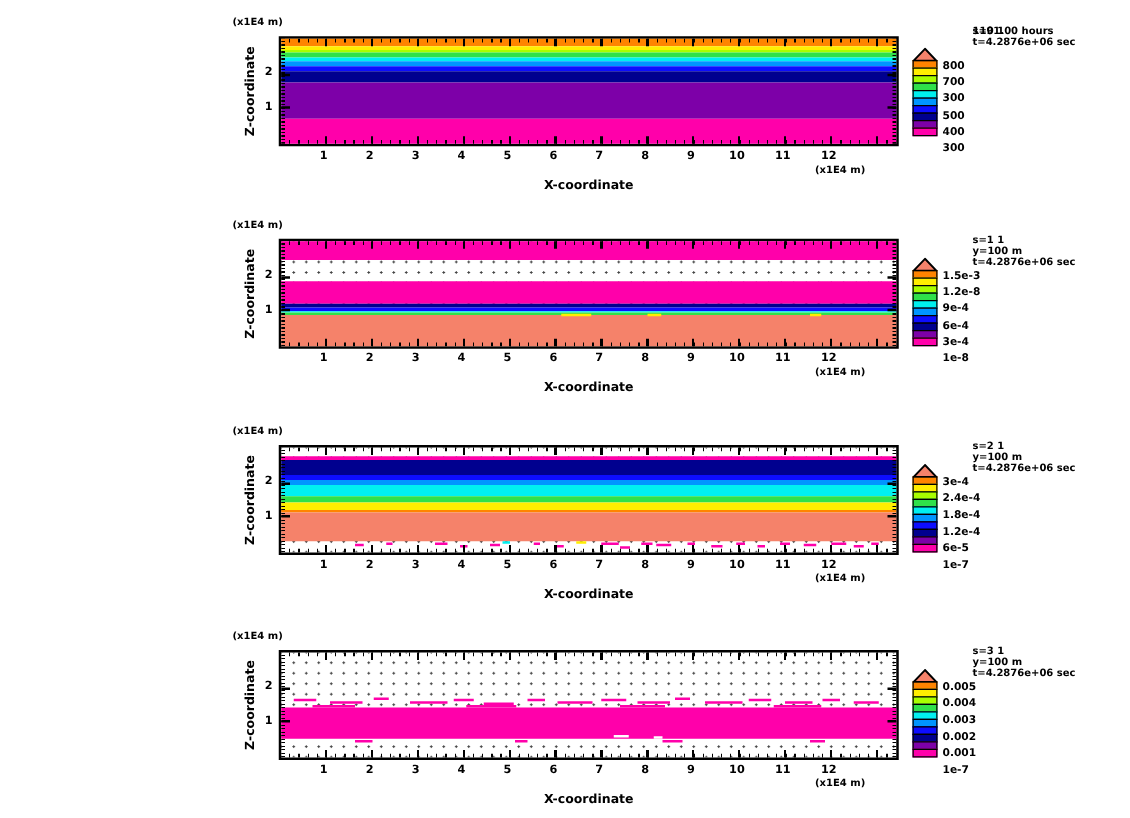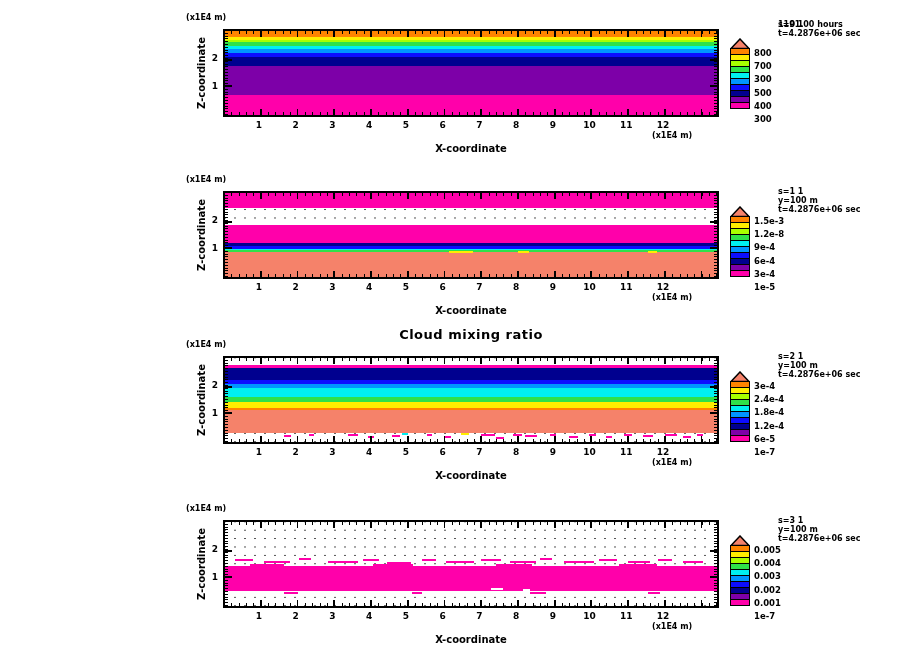--- a/index.html
+++ b/index.html
@@ -183,40 +183,39 @@
           <div class="seg" style="background: rgb(13, 13, 255);"></div>
           <div class="seg" style="background: rgb(0, 0, 143);"></div>
           <div class="seg" style="background: rgb(125, 0, 168);"></div>
           <div class="seg" style="background: rgb(255, 0, 170);"></div>
         </div>
         <div class="cblab" style="top: 59px;">1.5e-3</div>
         <div class="cblab" style="top: 72.2px;">1.2e-8</div>
         <div class="cblab" style="top: 85.4px;">9e-4</div>
         <div class="cblab" style="top: 98.6px;">6e-4</div>
         <div class="cblab" style="top: 111.8px;">3e-4</div>
-        <div class="cblab" style="top: 125px;">1e-5</div>
+        <div class="cblab" style="top: 125px;">1e-8</div>
       </div>
   <div class="xticklab" style="left: 259px; top: 120px;">1</div>
       <div class="xticklab" style="left: 295.73px; top: 120px;">2</div>
       <div class="xticklab" style="left: 332.46px; top: 120px;">3</div>
       <div class="xticklab" style="left: 369.19px; top: 120px;">4</div>
       <div class="xticklab" style="left: 405.92px; top: 120px;">5</div>
       <div class="xticklab" style="left: 442.65px; top: 120px;">6</div>
       <div class="xticklab" style="left: 479.38px; top: 120px;">7</div>
       <div class="xticklab" style="left: 516.11px; top: 120px;">8</div>
       <div class="xticklab" style="left: 552.84px; top: 120px;">9</div>
       <div class="xticklab" style="left: 589.57px; top: 120px;">10</div>
       <div class="xticklab" style="left: 626.3px; top: 120px;">11</div>
       <div class="xticklab" style="left: 663.03px; top: 120px;">12</div>
       <div class="yticklab" style="left: 218px; top: 58.04px;">2</div>
       <div class="yticklab" style="left: 218px; top: 86.024px;">1</div>
     </div>
 
   <div class="panel" style="top:327px;">
-    <div class="title">Cloud mixing ratio</div>
     <div class="yunit">(x1E4 m)</div>
     <div class="ylabel">Z-coordinate</div>
     <div class="plot-area">
         <div class="dots"></div>
         <div class="bands">
           <div class="band" style="top: 8%; height: 3.5%; background: rgb(255, 0, 170);"></div>
           <div class="band" style="top: 11.5%; height: 14.5%; background: rgb(0, 0, 143);"></div>
           <div class="band" style="top: 26%; height: 5%; background: rgb(13, 13, 255);"></div>
           <div class="band" style="top: 31%; height: 4.6%; background: rgb(0, 149, 255);"></div>
           <div class="band" style="top: 35.6%; height: 11.2%; background: rgb(0, 240, 240);"></div>

